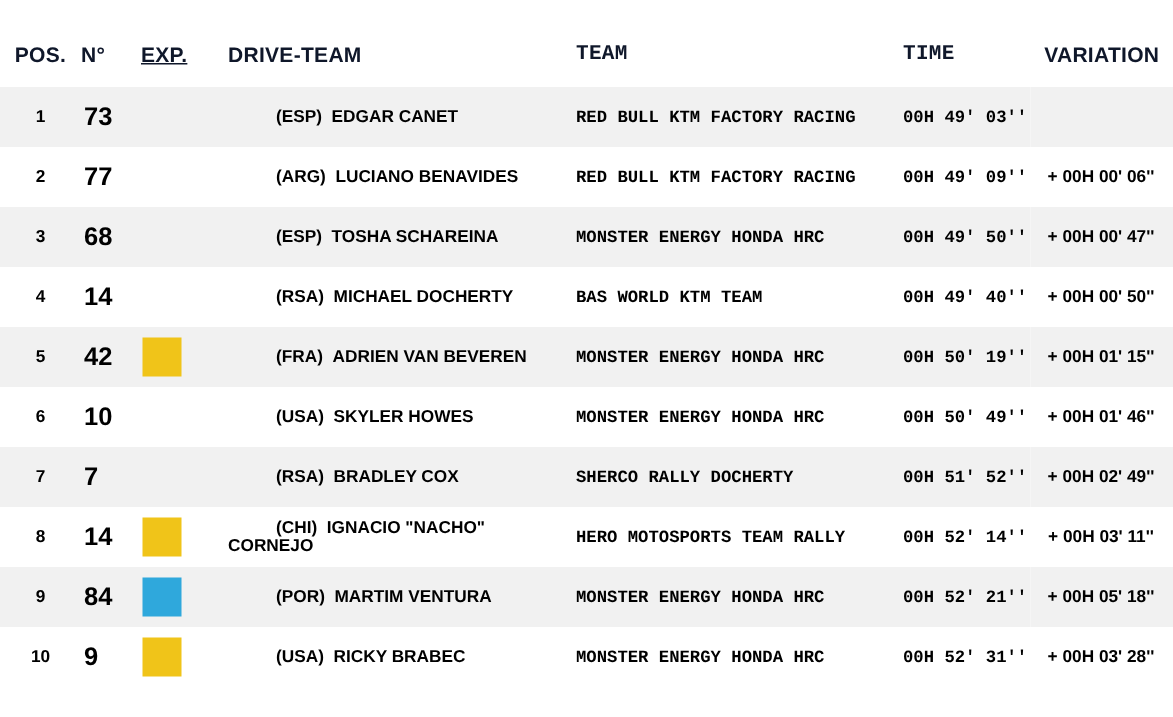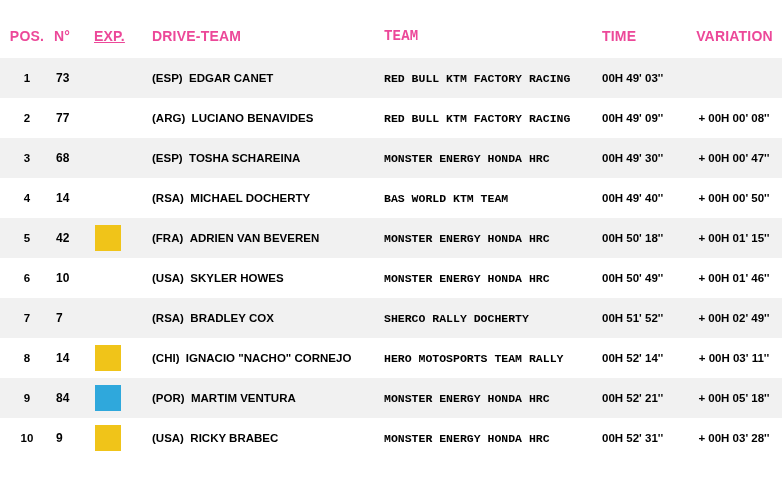--- a/index.html
+++ b/index.html
@@ -19,21 +19,21 @@
     border-collapse: collapse;
     table-layout: fixed;
   }
   .results-table th {
     font-size: 14px;
     font-weight: bold;
     text-align: left;
     letter-spacing: 0.2px;
     padding: 0 0 14px 0;
     vertical-align: bottom;
-    color: #ec4899;
+    color: #0f172a;
   }
   .results-table thead tr {
     height: 58px;
   }
   .results-table tbody tr {
     height: 40px;
   }
   .results-table tbody tr.odd {
     background: #f1f1f1;
   }
@@ -54,38 +54,38 @@
   .col-team  { width: 218px; }
   .col-time  { width: 85px; }
   .col-var   { width: 95px; }
 
   th.col-pos, td.c-pos { text-align: center; }
   th.col-num, td.c-num { text-align: left; }
   th.col-exp { padding-left: 0; text-decoration: underline; }
   td.c-num { padding-left: 2px; }
   th.col-drive, td.c-drive { padding-left: 0; }
   th.col-team, td.c-team { padding-left: 0; font-family: Liberation Mono, monospace; }
-  th.col-time, td.c-time { padding-left: 0; }
+  th.col-time, td.c-time { padding-left: 0; font-family: Liberation Mono, monospace; }
   th.col-var, td.c-var { padding-left: 0; text-align: center; }
 
   td.c-pos { font-size: 11.5px; }
-  td.c-num { font-size: 12px; }
+  td.c-num { font-size: 17px; }
 
   .flag-box {
     display: inline-block;
     width: 26px;
     height: 26px;
     vertical-align: middle;
   }
   .flag-empty {
     display: inline-block;
     width: 26px;
     height: 26px;
   }
-  .nat { display: inline; }
+  .nat { display: inline; margin-left: 32px; }
   .driver-name { display: inline; }
 </style>
 </head>
 <body>
 
 <table class="results-table">
   <thead>
     <tr>
       <th class="col-pos">POS.</th>
       <th class="col-num">N°</th>
@@ -106,47 +106,47 @@
         <td class="c-time">00H 49' 03''</td>
         <td class="c-var"></td>
       </tr>
       <tr class="even">
         <td class="c-pos">2</td>
         <td class="c-num">77</td>
         <td class="c-exp"><span class="flag-empty"></span></td>
         <td class="c-drive"><span class="nat">(ARG)</span>&nbsp;&nbsp;<span class="driver-name">LUCIANO BENAVIDES</span></td>
         <td class="c-team">RED BULL KTM FACTORY RACING</td>
         <td class="c-time">00H 49' 09''</td>
-        <td class="c-var">+ 00H 00' 08''</td>
+        <td class="c-var">+ 00H 00' 06''</td>
       </tr>
       <tr class="odd">
         <td class="c-pos">3</td>
         <td class="c-num">68</td>
         <td class="c-exp"><span class="flag-empty"></span></td>
         <td class="c-drive"><span class="nat">(ESP)</span>&nbsp;&nbsp;<span class="driver-name">TOSHA SCHAREINA</span></td>
         <td class="c-team">MONSTER ENERGY HONDA HRC</td>
-        <td class="c-time">00H 49' 30''</td>
+        <td class="c-time">00H 49' 50''</td>
         <td class="c-var">+ 00H 00' 47''</td>
       </tr>
       <tr class="even">
         <td class="c-pos">4</td>
         <td class="c-num">14</td>
         <td class="c-exp"><span class="flag-empty"></span></td>
         <td class="c-drive"><span class="nat">(RSA)</span>&nbsp;&nbsp;<span class="driver-name">MICHAEL DOCHERTY</span></td>
         <td class="c-team">BAS WORLD KTM TEAM</td>
         <td class="c-time">00H 49' 40''</td>
         <td class="c-var">+ 00H 00' 50''</td>
       </tr>
       <tr class="odd">
         <td class="c-pos">5</td>
         <td class="c-num">42</td>
         <td class="c-exp"><span class="flag-box" style="background: rgb(240, 196, 25);"></span></td>
         <td class="c-drive"><span class="nat">(FRA)</span>&nbsp;&nbsp;<span class="driver-name">ADRIEN VAN BEVEREN</span></td>
         <td class="c-team">MONSTER ENERGY HONDA HRC</td>
-        <td class="c-time">00H 50' 18''</td>
+        <td class="c-time">00H 50' 19''</td>
         <td class="c-var">+ 00H 01' 15''</td>
       </tr>
       <tr class="even">
         <td class="c-pos">6</td>
         <td class="c-num">10</td>
         <td class="c-exp"><span class="flag-empty"></span></td>
         <td class="c-drive"><span class="nat">(USA)</span>&nbsp;&nbsp;<span class="driver-name">SKYLER HOWES</span></td>
         <td class="c-team">MONSTER ENERGY HONDA HRC</td>
         <td class="c-time">00H 50' 49''</td>
         <td class="c-var">+ 00H 01' 46''</td>

